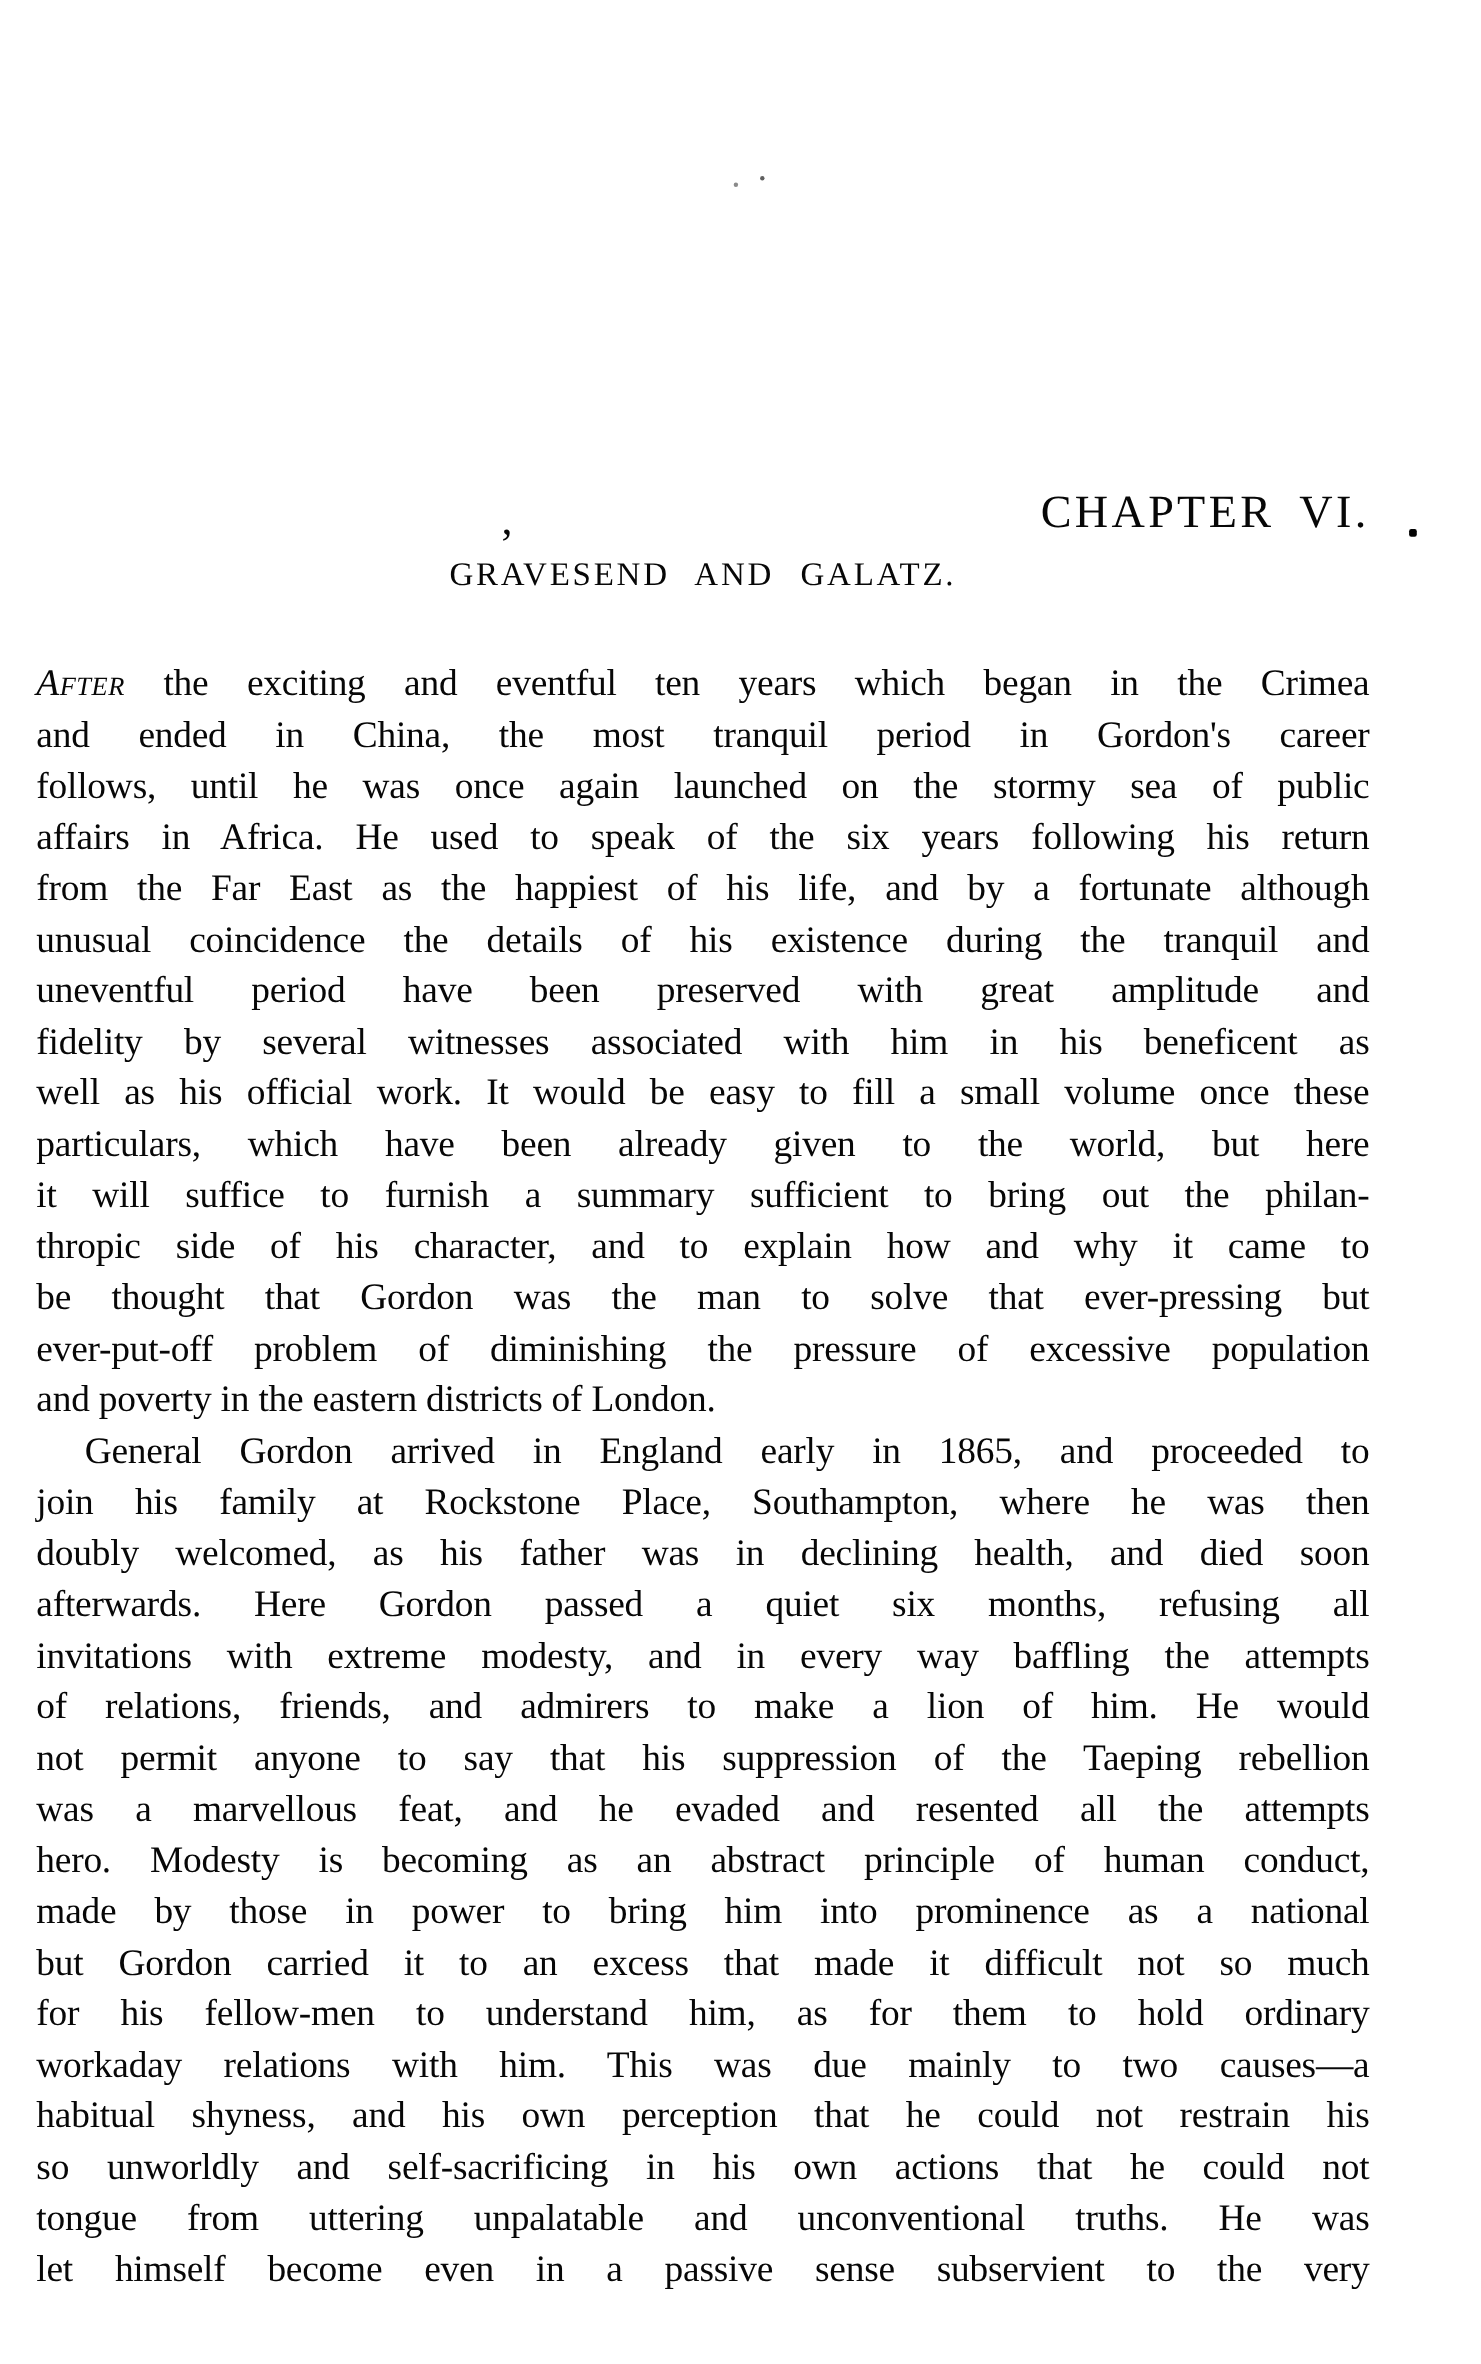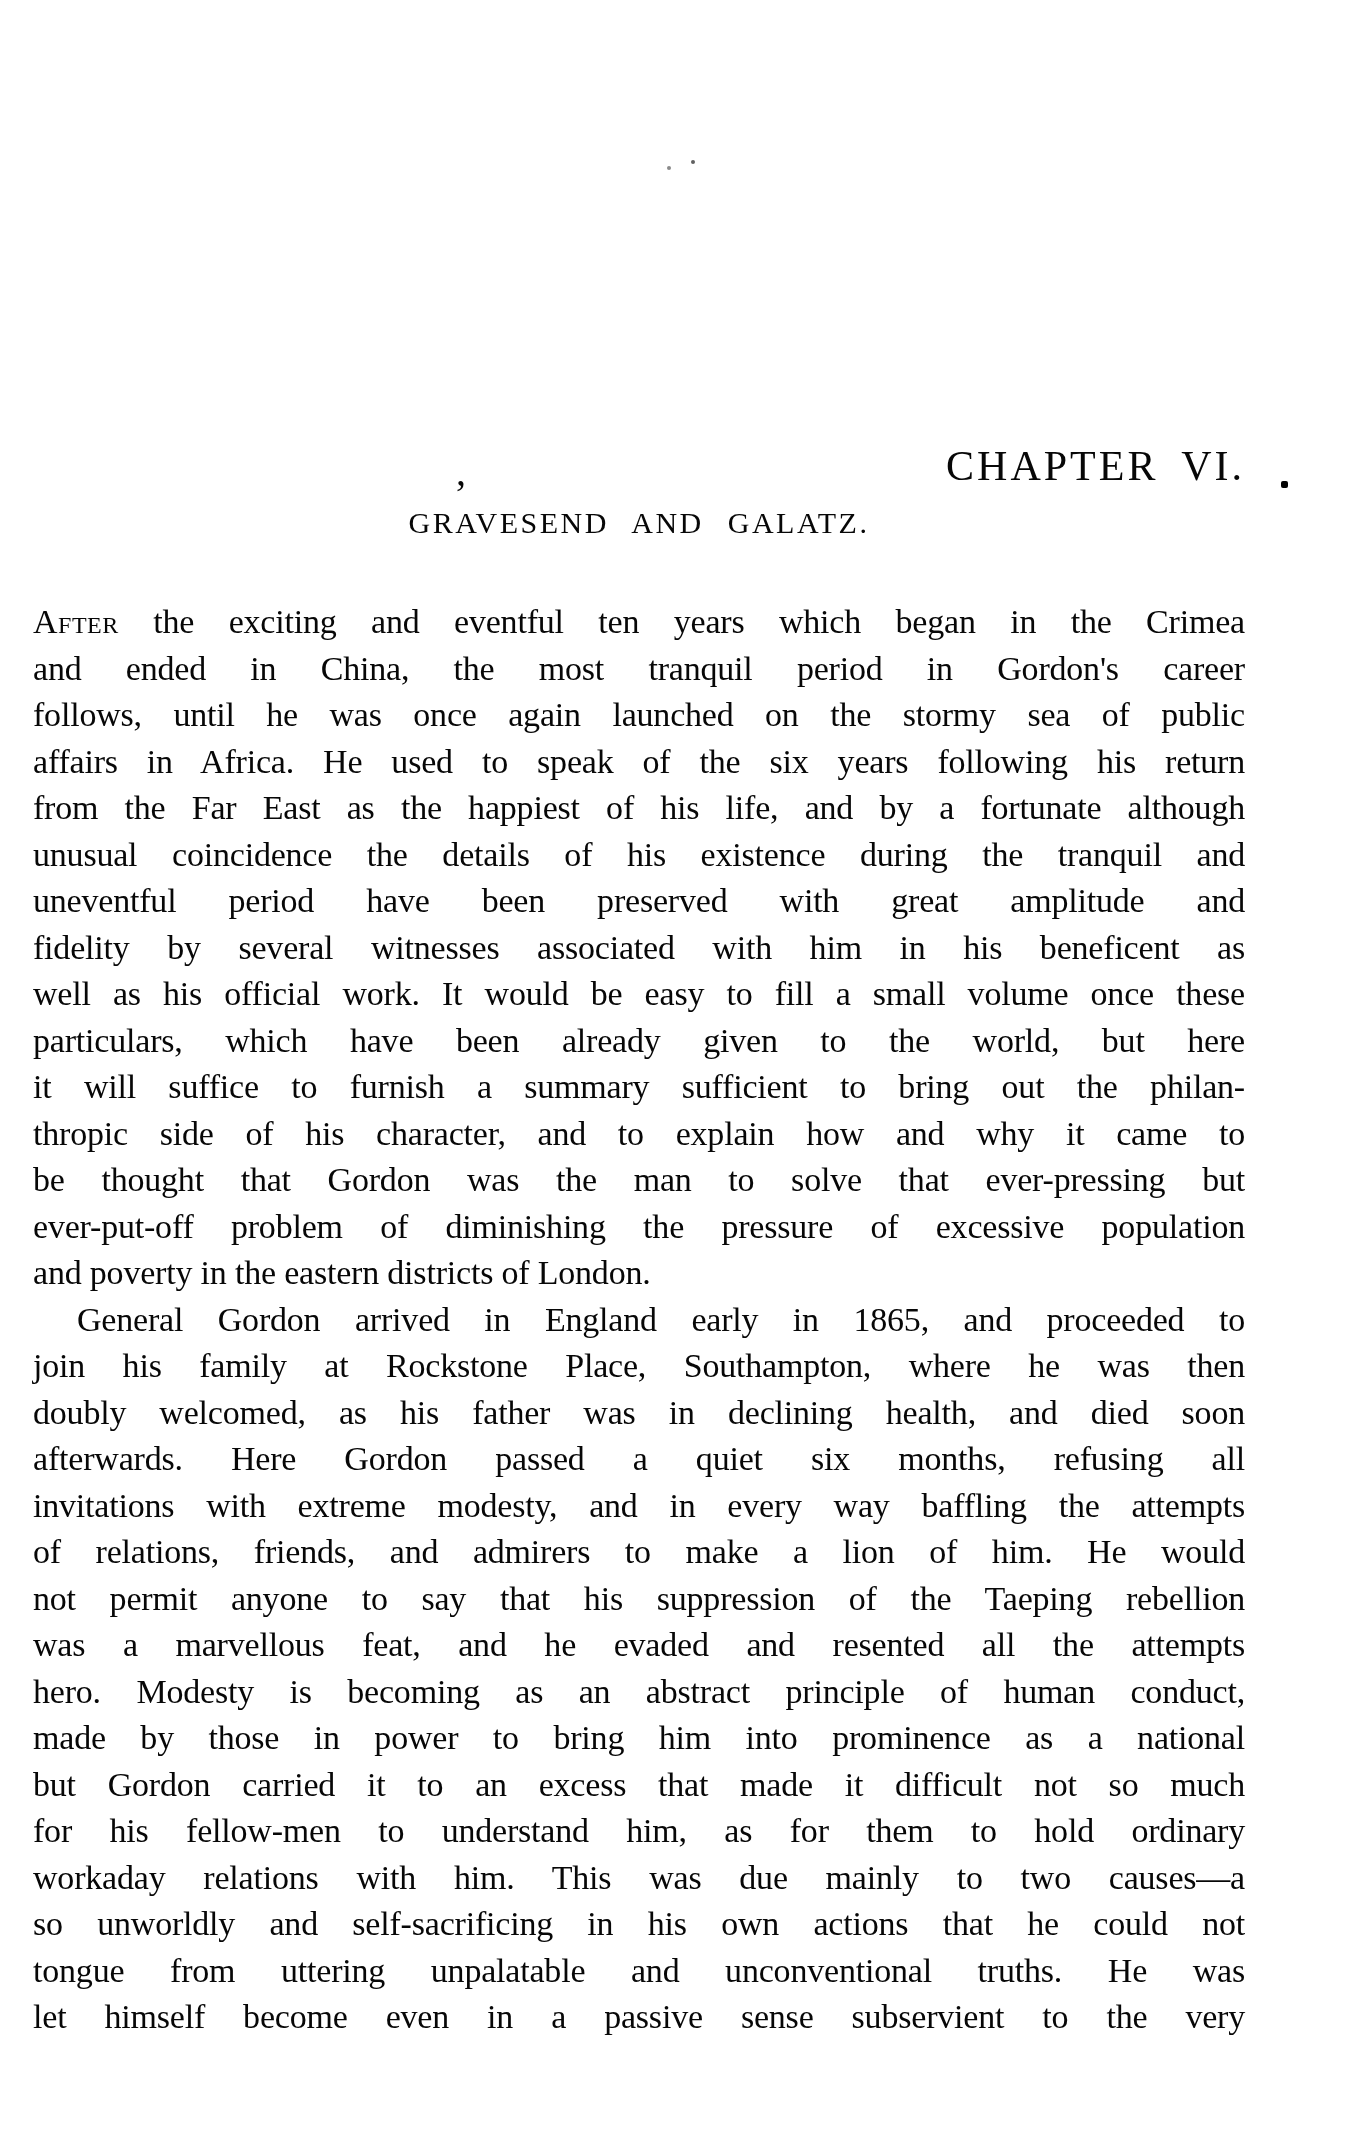--- a/index.html
+++ b/index.html
@@ -37,21 +37,21 @@
     line-height: 46.5px;
     letter-spacing: -0.2px;
   }
   .paragraph { margin: 0; }
   .line {
     text-align: justify;
     text-align-last: justify;
   }
   .line.flush-left { text-align-last: left; }
   .line.indent { text-indent: 44px; }
-  .lead-caps { font-variant: small-caps; letter-spacing: 0.5px; }
+  .lead-caps { font-variant: small-caps; letter-spacing: 0.5px; font-style: italic; }
   .speck-comma {
     position: absolute;
     left: 456px; top: 452px;
     font-size: 40px; line-height: 1;
     letter-spacing: 0;
   }
   .speck { position: absolute; }
   .speck-dot   { left: 1281px; top: 481px; width: 7px; height: 7px; background: #030303; border-radius: 2px; }
   .speck-faint-a { left: 667px; top: 166px; width: 4px; height: 4px; background: #8a8a8a; border-radius: 50%; }
   .speck-faint-b { left: 691px; top: 160px; width: 4px; height: 4px; background: #606060; border-radius: 50%; }
@@ -87,20 +87,21 @@
         <div class="line">afterwards. Here Gordon passed a quiet six months, refusing all</div>
         <div class="line">invitations with extreme modesty, and in every way baffling the attempts</div>
         <div class="line">of relations, friends, and admirers to make a lion of him. He would</div>
         <div class="line">not permit anyone to say that his suppression of the Taeping rebellion</div>
         <div class="line">was a marvellous feat, and he evaded and resented all the attempts</div>
         <div class="line">hero. Modesty is becoming as an abstract principle of human conduct,</div>
         <div class="line">made by those in power to bring him into prominence as a national</div>
         <div class="line">but Gordon carried it to an excess that made it difficult not so much</div>
         <div class="line">for his fellow-men to understand him, as for them to hold ordinary</div>
         <div class="line">workaday relations with him. This was due mainly to two causes—a</div>
+        <div class="line">habitual shyness, and his own perception that he could not restrain his</div>
         <div class="line">so unworldly and self-sacrificing in his own actions that he could not</div>
         <div class="line">tongue from uttering unpalatable and unconventional truths. He was</div>
         <div class="line">let himself become even in a passive sense subservient to the very</div>
       </div>
     </div>
 
   <span class="speck-comma">,</span>
   <div class="speck speck-dot"></div>
   <div class="speck speck-faint-a"></div>
   <div class="speck speck-faint-b"></div>

